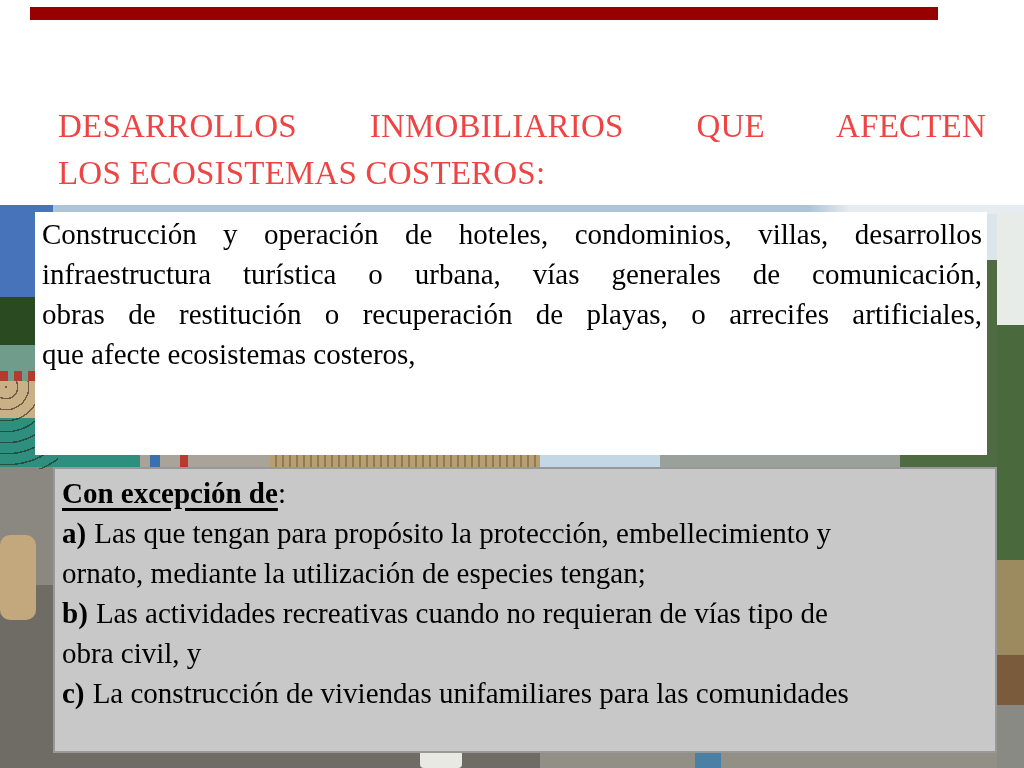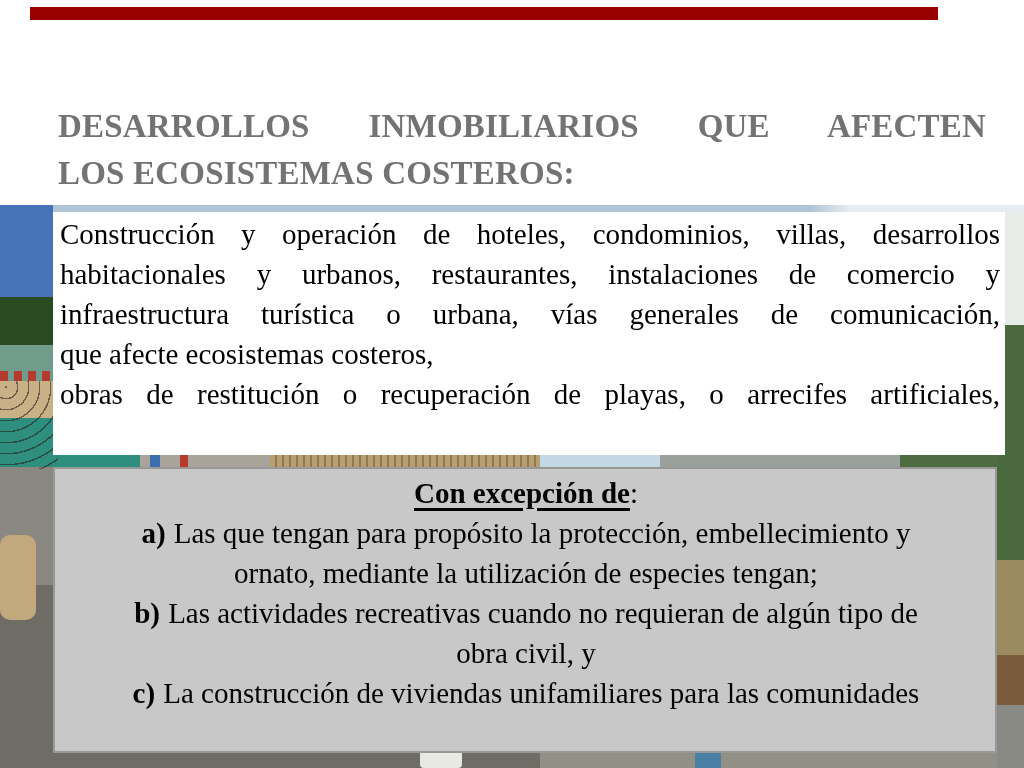--- a/index.html
+++ b/index.html
@@ -5,22 +5,22 @@
   html,body{margin:0;padding:0;}
   body{width:1024px;height:768px;overflow:hidden;background:#fff;
        font-family:"Liberation Serif","DejaVu Serif",serif;}
   .slide{position:relative;width:1024px;height:768px;background:#fff;overflow:hidden;}
 
   
   .top-bar{position:absolute;left:30px;top:7px;width:908px;height:13px;
            background:var(--top-bar,#980000);}
 
   
-  .title{position:absolute;left:58px;top:103px;width:928px;color:#737373;
-         font-weight:bold;font-size:33px;line-height:47px;letter-spacing:.2px;}
+  .title{position:absolute;left:58px;top:103px;width:928px;color:#ef4444;
+         font-weight:normal;font-size:33px;line-height:47px;letter-spacing:.2px;}
   .title-line.just{text-align:justify;text-align-last:justify;}
 
   
   .photo{position:absolute;left:0;top:205px;width:1024px;height:563px;}
   .photo div{position:absolute;}
   .ph-left{left:0;top:0;width:540px;height:563px;background:linear-gradient(180deg,
       #4673b9 0px,#4673b9 92px,
       #2a4a22 92px,#2a4a22 140px,
       #6f9c8b 140px,#6f9c8b 175px,
       #c9b086 175px,#c9b086 213px,
@@ -44,34 +44,34 @@
       background:linear-gradient(180deg,#e7ece9 0 120px,#4a6a3e 120px 355px,
       #9c8b5e 355px 450px,#7a5c3c 450px 500px,#8a8a84 500px 563px);}
   .ph-topband{left:53px;top:0;width:971px;height:9px;
       background:linear-gradient(90deg,#aec5d8 0 78%,#e6ecef 82% 100%);}
   .ph-pipe{left:420px;top:528px;width:42px;height:35px;background:#e9e9e3;border-radius:4px;}
   .ph-blue{left:695px;top:533px;width:26px;height:30px;background:#4a7fa6;}
   .ph-dots1{left:150px;top:247px;width:10px;height:16px;background:#3a6fb0;}
   .ph-dots2{left:180px;top:248px;width:8px;height:15px;background:#b73a2c;}
 
   
-  .body-box{position:absolute;left:53px;top:212px;width:952px;height:243px;background:#fff;
+  .body-box{position:absolute;left:35px;top:212px;width:952px;height:243px;background:#fff;
             padding:2px 0 0 0;box-sizing:border-box;}
   .body-line{margin:0 5px 0 7px;color:#000;font-size:29px;line-height:40px;white-space:nowrap;}
   .body-line.just{text-align:justify;text-align-last:justify;white-space:normal;}
 
   
   .exc-box{position:absolute;left:53px;top:467px;width:944px;height:286px;box-sizing:border-box;
            background:var(--exc-bg,#c8c8c8);border:2px solid var(--exc-border,#989898);
            padding:4px 5px 0 7px;color:#000;font-size:29px;line-height:40px;}
   .exc-heading span.exc-u{font-weight:bold;text-decoration:underline;
            text-decoration-thickness:3px;text-underline-offset:5px;}
   .exc-marker{font-weight:bold;}
   .exc-marker:not(:empty){margin-right:.28em;}
-  .exc-line,.exc-heading{white-space:nowrap;text-align:center;}
+  .exc-line,.exc-heading{white-space:nowrap;}
 </style>
 </head>
 <body>
 
 <div class="slide">
 
   <div class="top-bar"></div>
 
   <div class="title">
     <div class="title-line just">DESARROLLOS INMOBILIARIOS QUE AFECTEN</div>
@@ -92,38 +92,37 @@
     <div class="ph-rightcol"></div>
     <div class="ph-topband"></div>
     <div class="ph-pipe"></div>
     <div class="ph-blue"></div>
     <div class="ph-dots1"></div>
     <div class="ph-dots2"></div>
   </div>
 
   <div class="body-box">
     <div class="body-line just">Construcción y operación de hoteles, condominios, villas, desarrollos</div>
-    <div class="body-line just">habitacionales y urbanos, restaurantes, instalaciones de comercio y</div>
     <div class="body-line just">infraestructura turística o urbana, vías generales de comunicación,</div>
+    <div class="body-line just">obras de restitución o recuperación de playas, o arrecifes artificiales,</div>
     <div class="body-line">que afecte ecosistemas costeros,</div>
-    <div class="body-line just">obras de restitución o recuperación de playas, o arrecifes artificiales,</div>
   </div>
 
   <div class="exc-box">
     <div class="exc-heading">
       <span class="exc-u">Con excepción de</span><span>:</span>
     </div>
     <div class="exc-line">
       <span class="exc-marker">a)</span><span>Las que tengan para propósito la protección, embellecimiento y</span>
     </div>
     <div class="exc-line">
       <span class="exc-marker"></span><span>ornato, mediante la utilización de especies tengan;</span>
     </div>
     <div class="exc-line">
-      <span class="exc-marker">b)</span><span>Las actividades recreativas cuando no requieran de algún tipo de</span>
+      <span class="exc-marker">b)</span><span>Las actividades recreativas cuando no requieran de vías tipo de</span>
     </div>
     <div class="exc-line">
       <span class="exc-marker"></span><span>obra civil, y</span>
     </div>
     <div class="exc-line">
       <span class="exc-marker">c)</span><span>La construcción de viviendas unifamiliares para las comunidades</span>
     </div>
   </div>
 
 </div>

